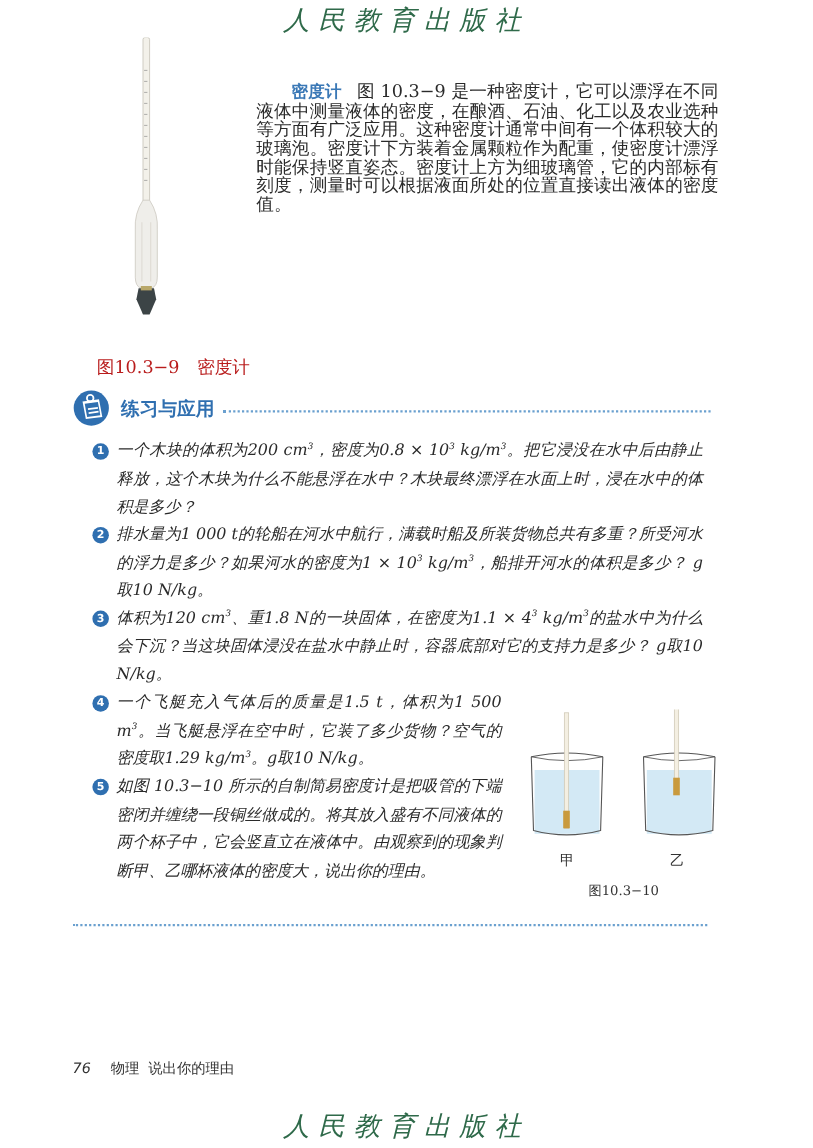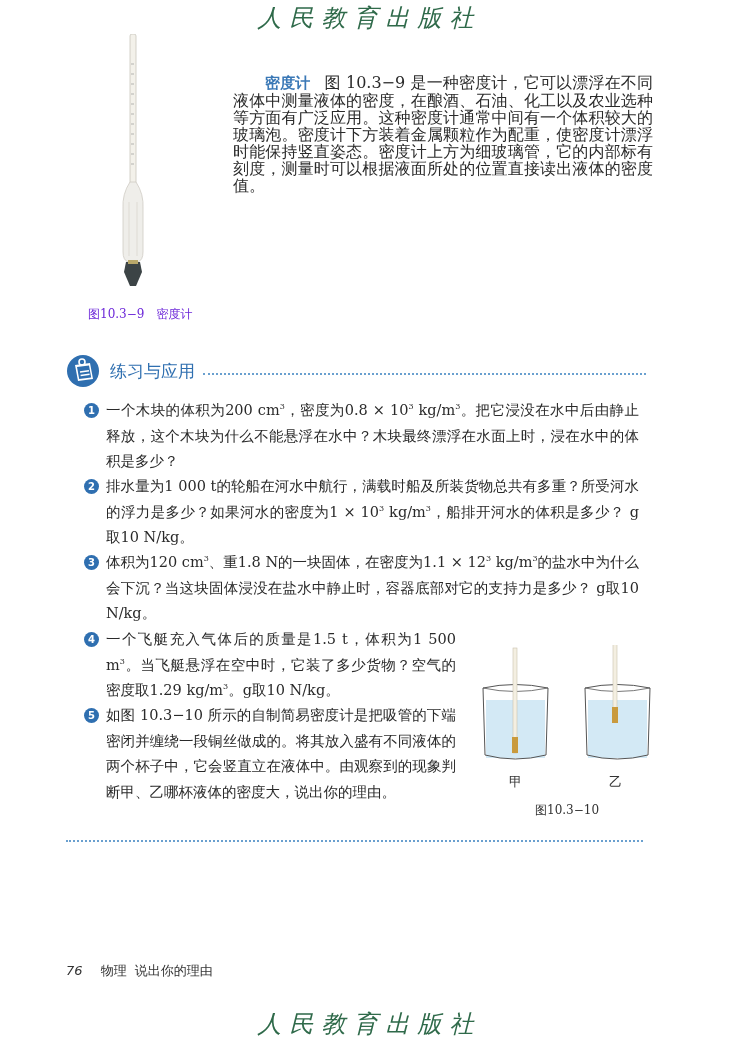--- a/index.html
+++ b/index.html
@@ -5,35 +5,35 @@
   html, body { margin:0; padding:0; background:#ffffff; }
   body { width:739px; height:1044px; position:relative; overflow:hidden;
          font-family:"DejaVu Serif","Liberation Serif",serif; color:#2a2a2a; }
   .publisher { position:absolute; left:0; width:739px; text-align:center;
                font-family:"DejaVu Serif",serif; font-style:italic; color:#2f6a4a;
                font-size:24px; letter-spacing:8px; }
   .publisher.top { top:2px; }
   .publisher.bottom { top:1008px; }
 
   .hydrometer { position:absolute; left:118px; top:34px; width:30px; height:258px; }
-  .fig-caption-1 { position:absolute; left:88px; top:306px; font-size:12px; color:#6d28d9; }
+  .fig-caption-1 { position:absolute; left:88px; top:324px; font-size:16px; color:#b91c1c; }
 
   .intro { position:absolute; left:233px; top:74px; width:420px; font-size:16px; line-height:17px; color:#2a2a2a; }
   .intro .p { text-indent:2em; text-align:justify; }
   .intro .kw { color:#3a78b6; font-family:"DejaVu Sans",sans-serif; font-weight:bold; font-size:15px; margin-right:14px; }
 
   .section-head { position:absolute; left:66px; top:353px; width:580px; height:36px; display:flex; align-items:center; }
   .section-icon { width:34px; height:34px; }
-  .section-title { font-family:"DejaVu Sans",sans-serif; font-weight:normal; color:#2f6fb0; font-size:17px; margin-left:10px; white-space:nowrap; }
+  .section-title { font-family:"DejaVu Sans",sans-serif; font-weight:bold; color:#2f6fb0; font-size:17px; margin-left:10px; white-space:nowrap; }
   .section-dots { flex:1; border-bottom:2px dotted #6aa0cf; margin-left:8px; height:0; margin-top:6px; }
 
   .q { position:absolute; left:84px; font-size:14.5px; line-height:25.5px; color:#2a2a2a; }
   .q .num { position:absolute; left:0; top:5px; width:15px; height:15px; border-radius:50%; background:#2f6fb0;
             color:#fff; font-family:"DejaVu Sans",sans-serif; font-size:10px; font-weight:bold; text-align:center; line-height:15px; }
-  .q .txt { margin-left:22px; text-align:justify; }
+  .q .txt { margin-left:22px; text-align:justify;font-style:italic; }
   .q1 { top:398px; width:555px; }
   .q2 { top:474px; width:555px; }
   .q3 { top:550px; width:555px; }
   .q4 { top:627px; width:372px; }
   .q5 { top:703px; width:372px; }
   sup { font-size:8px; vertical-align:6px; line-height:0; }
 
   .beakers { position:absolute; left:475px; top:645px; width:190px; height:150px; }
   .beaker-label { position:absolute; top:773px; font-size:13px; color:#333; }
   .fig-caption-2 { position:absolute; left:535px; top:802px; font-size:12px; color:#333;text-align:right; }
@@ -94,21 +94,21 @@
   <div class="txt"><span>一个木块的体积为200 cm</span><sup>3</sup><span>，密度为0.8 × 10</span><sup>3</sup><span> kg/m</span><sup>3</sup><span>。把它浸没在水中后由静止释放，这个木块为什么不能悬浮在水中？木块最终漂浮在水面上时，浸在水中的体积是多少？</span></div>
 </div>
 
 <div class="q q2">
   <span class="num">2</span>
   <div class="txt"><span>排水量为1 000 t的轮船在河水中航行，满载时船及所装货物总共有多重？所受河水的浮力是多少？如果河水的密度为1 × 10</span><sup>3</sup><span> kg/m</span><sup>3</sup><span>，船排开河水的体积是多少？ g取10 N/kg。</span></div>
 </div>
 
 <div class="q q3">
   <span class="num">3</span>
-  <div class="txt"><span>体积为120 cm</span><sup>3</sup><span>、重1.8 N的一块固体，在密度为1.1 × 12</span><sup>3</sup><span> kg/m</span><sup>3</sup><span>的盐水中为什么会下沉？当这块固体浸没在盐水中静止时，容器底部对它的支持力是多少？ g取10 N/kg。</span></div>
+  <div class="txt"><span>体积为120 cm</span><sup>3</sup><span>、重1.8 N的一块固体，在密度为1.1 × 4</span><sup>3</sup><span> kg/m</span><sup>3</sup><span>的盐水中为什么会下沉？当这块固体浸没在盐水中静止时，容器底部对它的支持力是多少？ g取10 N/kg。</span></div>
 </div>
 
 <div class="q q4">
   <span class="num">4</span>
   <div class="txt"><span>一个飞艇充入气体后的质量是1.5 t，体积为1 500 m</span><sup>3</sup><span>。当飞艇悬浮在空中时，它装了多少货物？空气的密度取1.29 kg/m</span><sup>3</sup><span>。g取10 N/kg。</span></div>
 </div>
 
 <div class="q q5">
   <span class="num">5</span>
   <div class="txt"><span>如图 10.3−10 所示的自制简易密度计是把吸管的下端密闭并缠绕一段铜丝做成的。将其放入盛有不同液体的两个杯子中，它会竖直立在液体中。由观察到的现象判断甲、乙哪杯液体的密度大，说出你的理由。</span></div>

